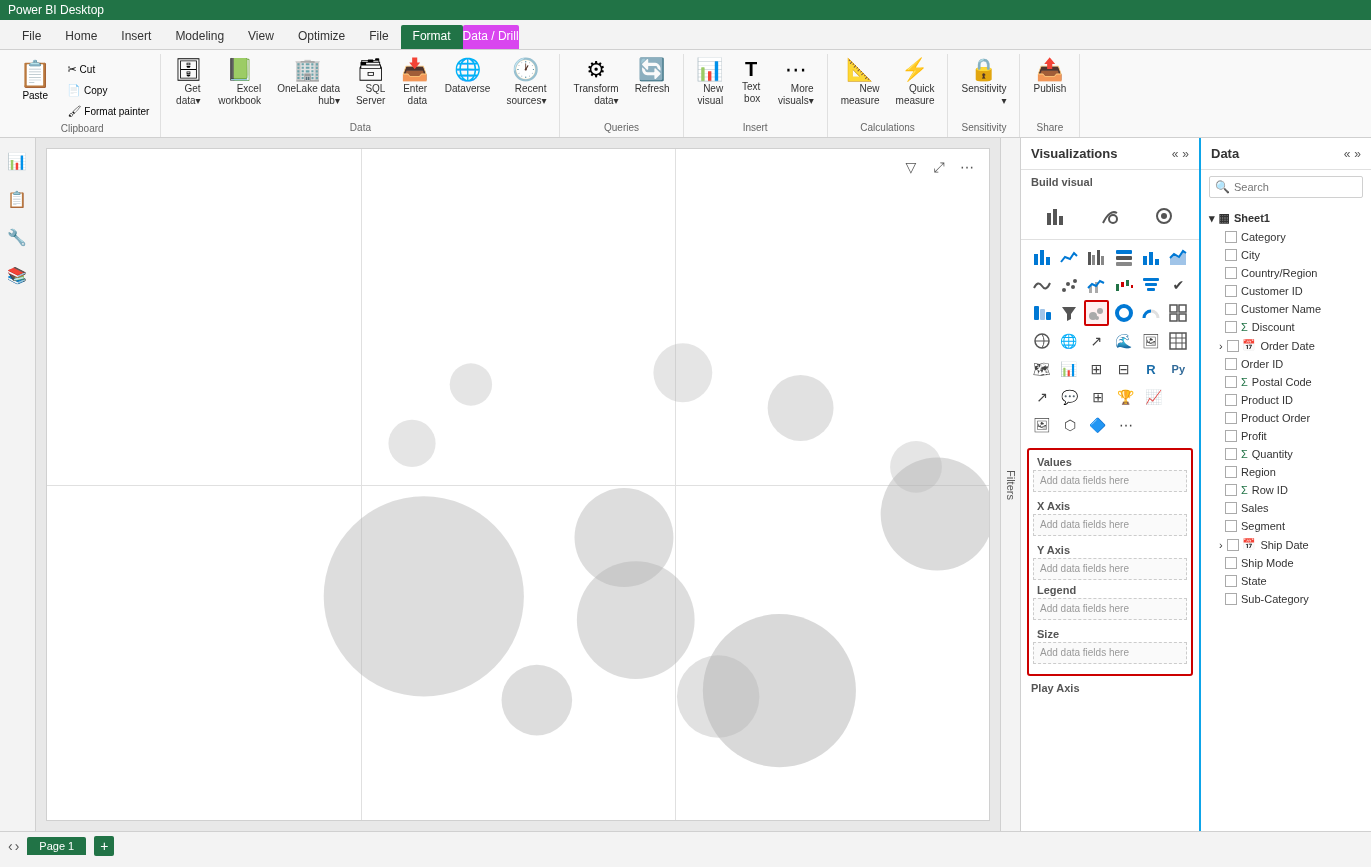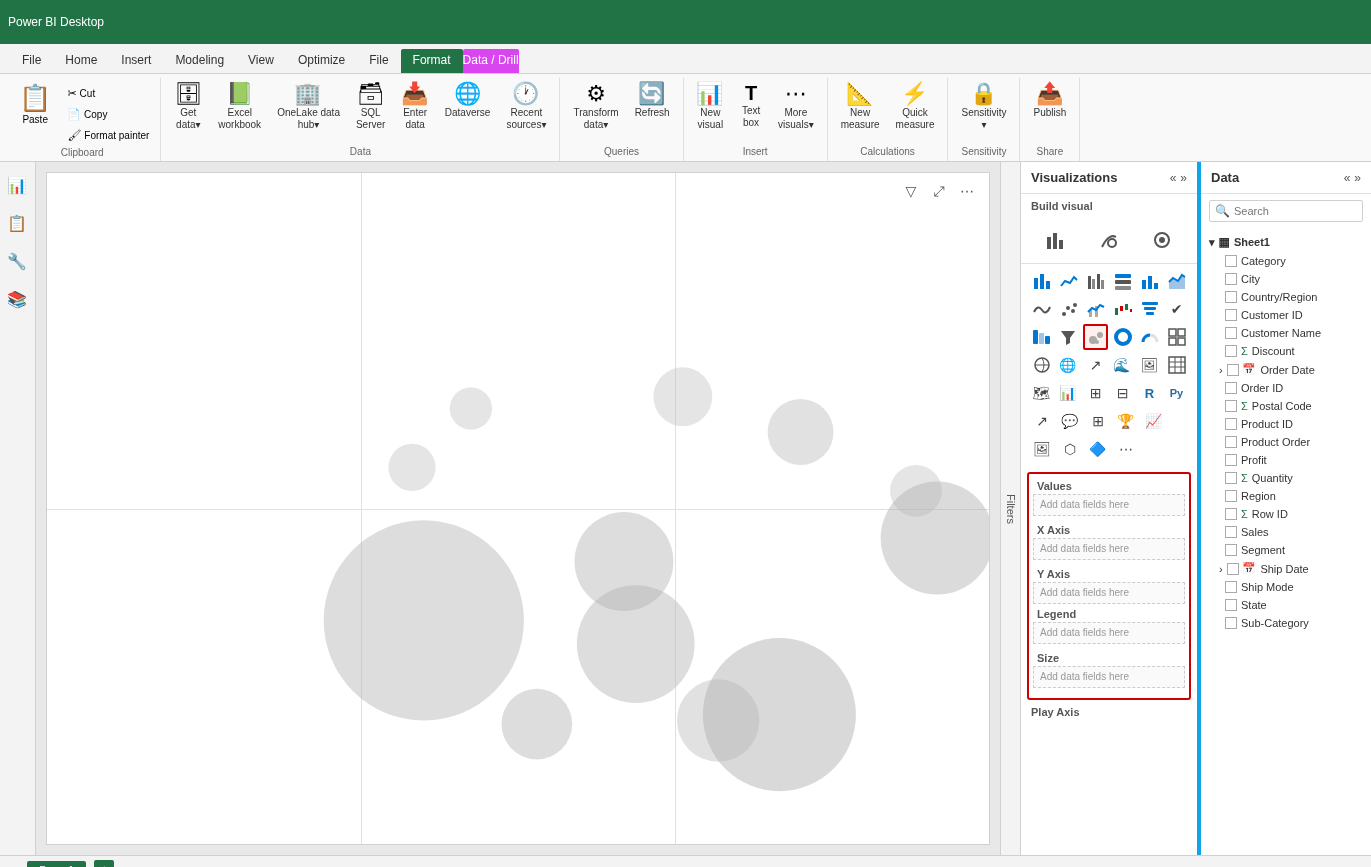--- a/index.html
+++ b/index.html
@@ -1,34 +1,34 @@
 <!DOCTYPE html>
 <html><head>
   <meta charset="utf-8">
   <style>
     * { box-sizing: border-box; margin: 0; padding: 0; font-family: 'Segoe UI', Arial, sans-serif; }
     body { background: #f3f3f3; width: 1371px; height: 867px; overflow: hidden; font-size: 12px; }
 
     
-    .title-bar { background: #217346; color: white; height: 44px; display: flex; align-items: center; padding: 0 8px; font-size: 12px; }
+    .title-bar { background: #217346; color: white; height: 20px; display: flex; align-items: center; padding: 0 8px; font-size: 12px; }
 
     
     .ribbon-tabs { background: #f3f3f3; display: flex; align-items: flex-end; height: 30px; padding-left: 10px; border-bottom: 1px solid #d0d0d0; }
     .ribbon-tab { padding: 4px 12px; font-size: 12px; cursor: pointer; color: #333; border-bottom: 2px solid transparent; }
     .ribbon-tab.highlight { background: #217346; color: white; border-radius: 2px 2px 0 0; padding: 4px 12px; }
     .ribbon-tab.highlight2 { background: #d946ef; color: white; border-radius: 2px 2px 0 0; padding: 4px 0; }
 
     
     .ribbon-bar { background: #f9f9f9; border-bottom: 1px solid #d0d0d0; display: flex; align-items: stretch; padding: 4px 4px 0 4px; height: 88px; }
     .ribbon-group { display: flex; flex-direction: column; align-items: center; border-right: 1px solid #e0e0e0; padding: 0 6px; min-width: fit-content; }
     .ribbon-group-items { display: flex; align-items: flex-start; flex: 1; gap: 2px; }
     .ribbon-group-label { font-size: 10px; color: #666; padding: 2px 0 4px 0; text-align: center; width: 100%; }
     .ribbon-btn { display: flex; flex-direction: column; align-items: center; padding: 4px 6px; cursor: pointer; border: 1px solid transparent; border-radius: 2px; min-width: 36px; }
     .ribbon-btn .icon { font-size: 22px; line-height: 1; }
-    .ribbon-btn .label { font-size: 10px; text-align: center; color: #333; margin-top: 2px; line-height: 1.2; }
+    .ribbon-btn .label { font-size: 10px; text-align: right; color: #333; margin-top: 2px; line-height: 1.2; }
     .ribbon-btn-small { display: flex; align-items: center; padding: 2px 4px; cursor: pointer; border: 1px solid transparent; border-radius: 2px; font-size: 11px; gap: 3px; }
     .ribbon-btn-large { display: flex; flex-direction: column; align-items: center; padding: 4px 8px; cursor: pointer; border: 1px solid transparent; border-radius: 2px; }
 
     
     .main-layout { display: flex; height: calc(867px - 28px - 30px - 88px - 28px); }
 
     
     .left-sidebar { width: 36px; background: #f3f3f3; border-right: 1px solid #d0d0d0; display: flex; flex-direction: column; align-items: center; padding: 8px 0; gap: 8px; }
     .left-sidebar-icon { width: 30px; height: 30px; display: flex; align-items: center; justify-content: center; cursor: pointer; border-radius: 2px; font-size: 16px; color: #555; }
 
@@ -42,21 +42,21 @@
     
     .bubble-chart { position: absolute; top: 0; left: 0; right: 0; bottom: 0; }
 
     
     .filters-bar { width: 20px; background: #f3f3f3; border-left: 1px solid #d0d0d0; display: flex; align-items: center; justify-content: center; writing-mode: vertical-rl; font-size: 11px; color: #555; cursor: pointer; }
 
     
     .right-panel { display: flex; background: white; border-left: 1px solid #d0d0d0; }
 
     
-    .viz-panel { width: 180px; border-right: 4px solid #0ea5e9; overflow-y: auto; }
+    .viz-panel { width: 180px; border-right: 2px solid #0ea5e9; overflow-y: auto; }
     .viz-panel-header { display: flex; justify-content: space-between; align-items: center; padding: 8px 10px; border-bottom: 1px solid #e0e0e0; }
     .viz-panel-title { font-size: 13px; font-weight: 600; color: #333; }
     .viz-panel-arrows { display: flex; gap: 4px; color: #555; font-size: 12px; }
     .build-visual-label { padding: 6px 10px; font-size: 11px; color: #555; font-weight: 600; }
     .viz-type-icons { padding: 4px 8px; }
     .viz-icon-row { display: flex; gap: 2px; margin-bottom: 2px; }
     .viz-icon { width: 26px; height: 26px; display: flex; align-items: center; justify-content: center; cursor: pointer; border: 1px solid transparent; border-radius: 2px; font-size: 14px; color: #444; }
     .viz-icon.selected { border: 2px solid #d00000; background: #fff0f0; }
 
     

